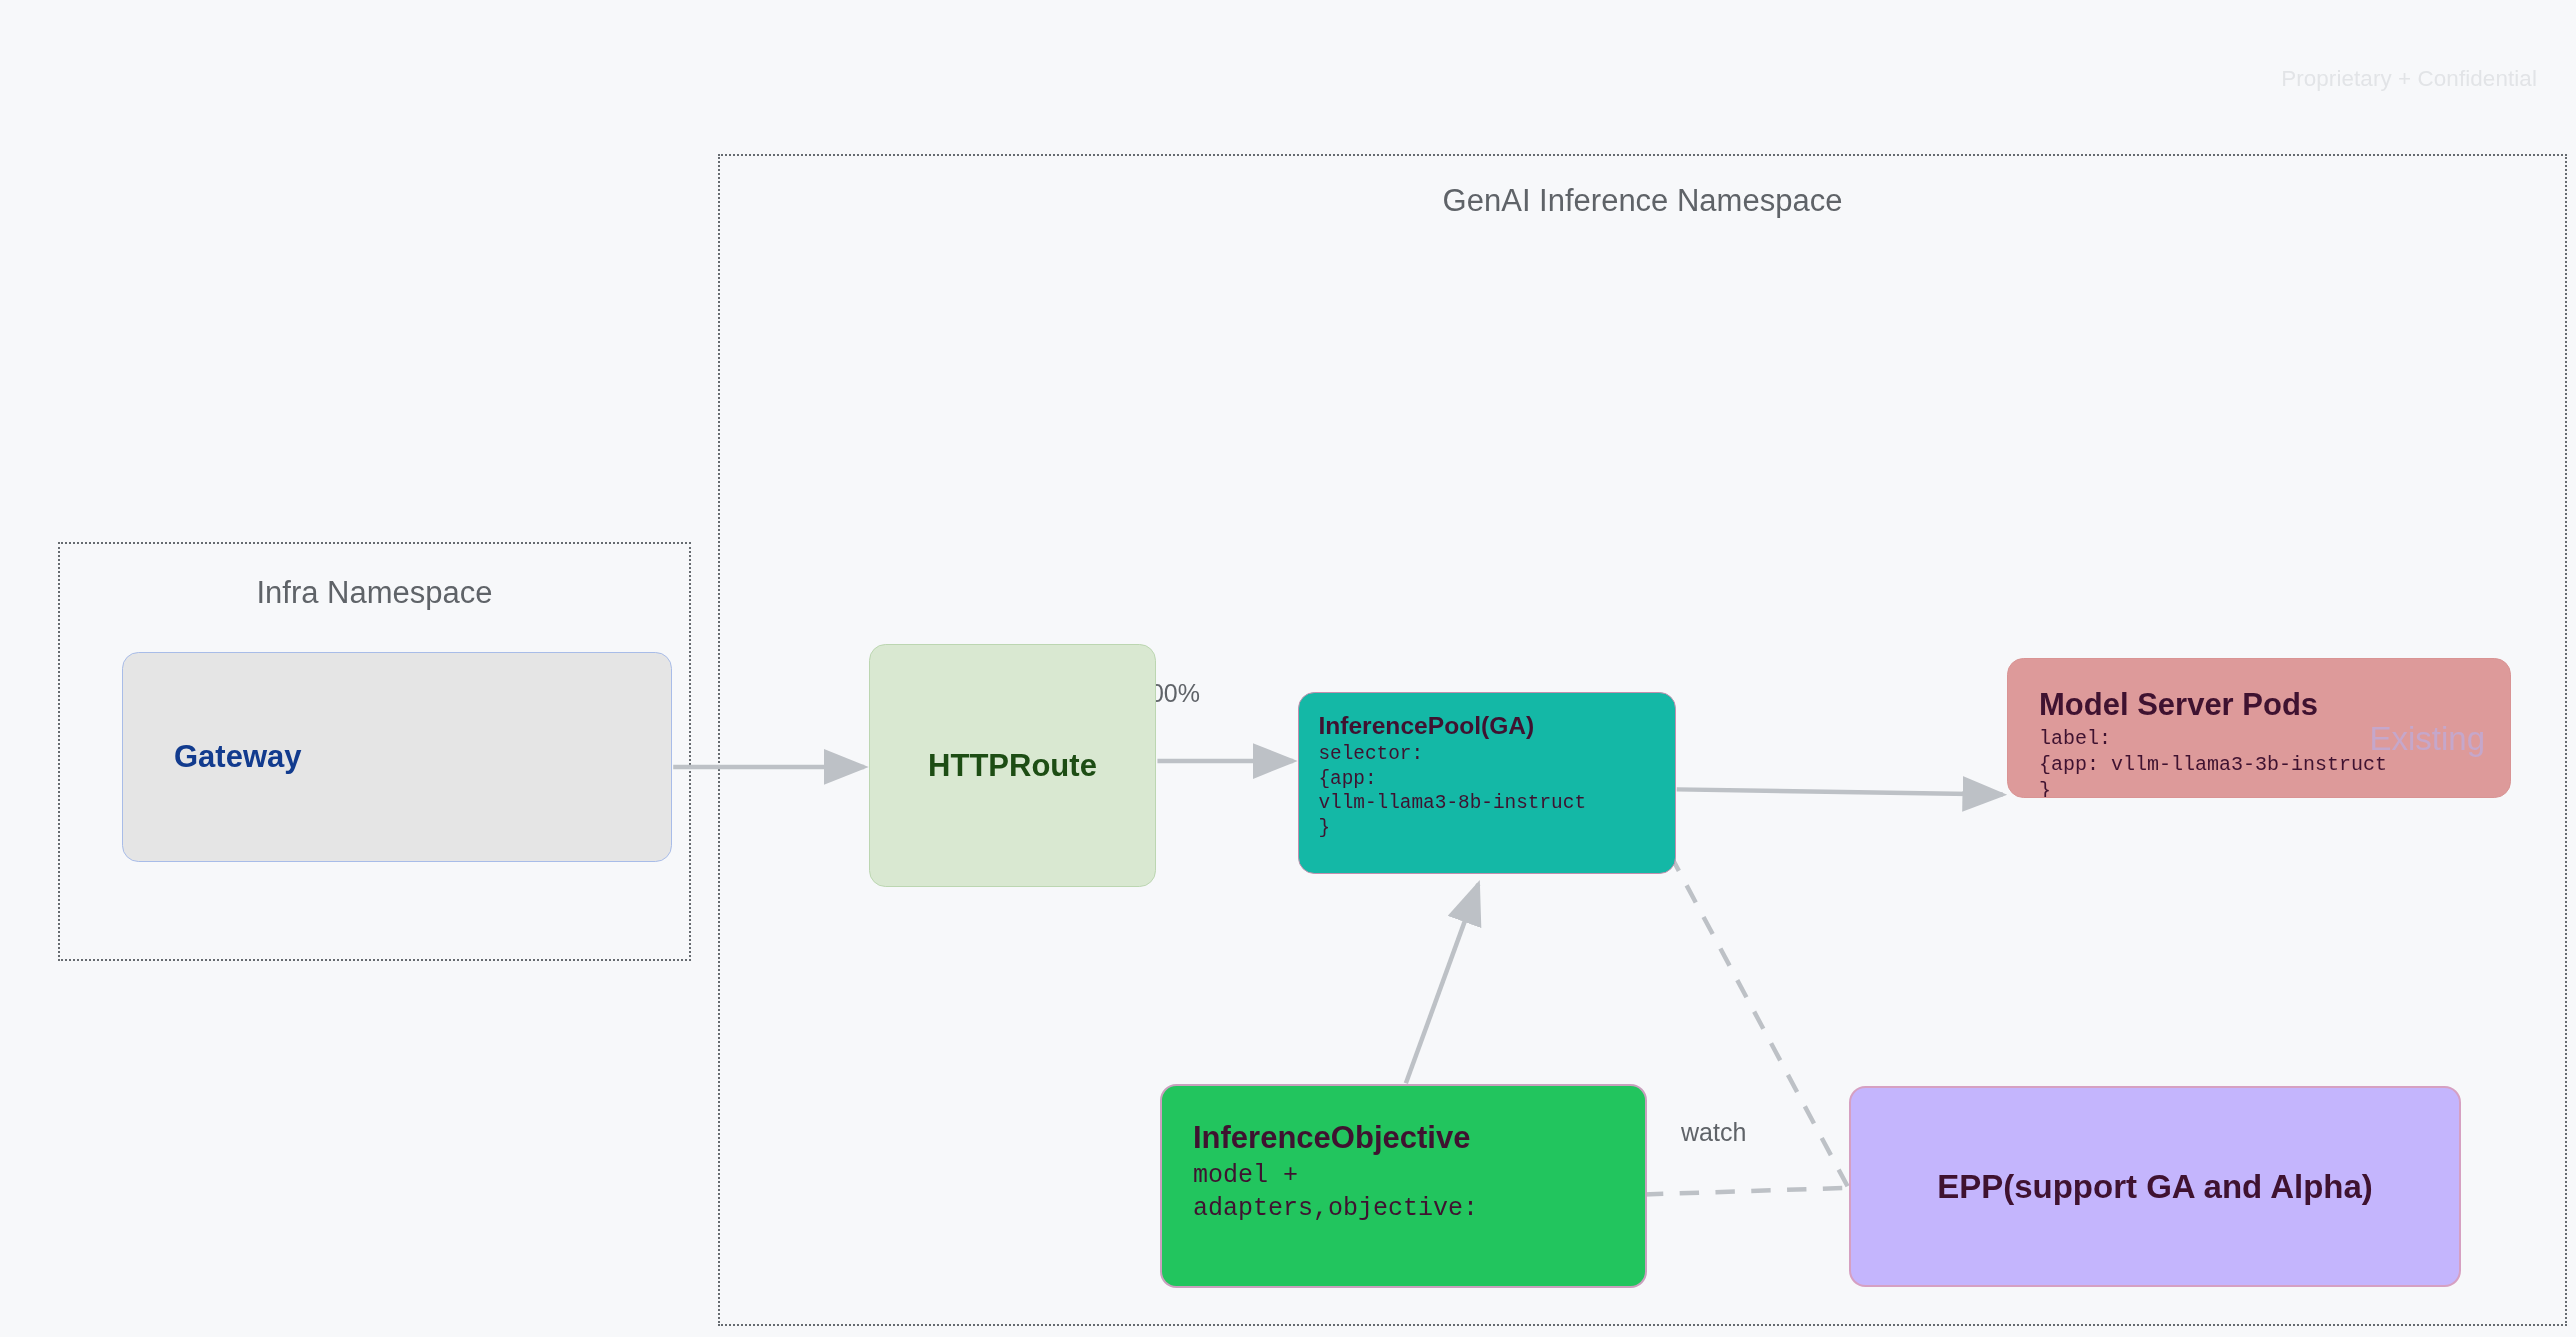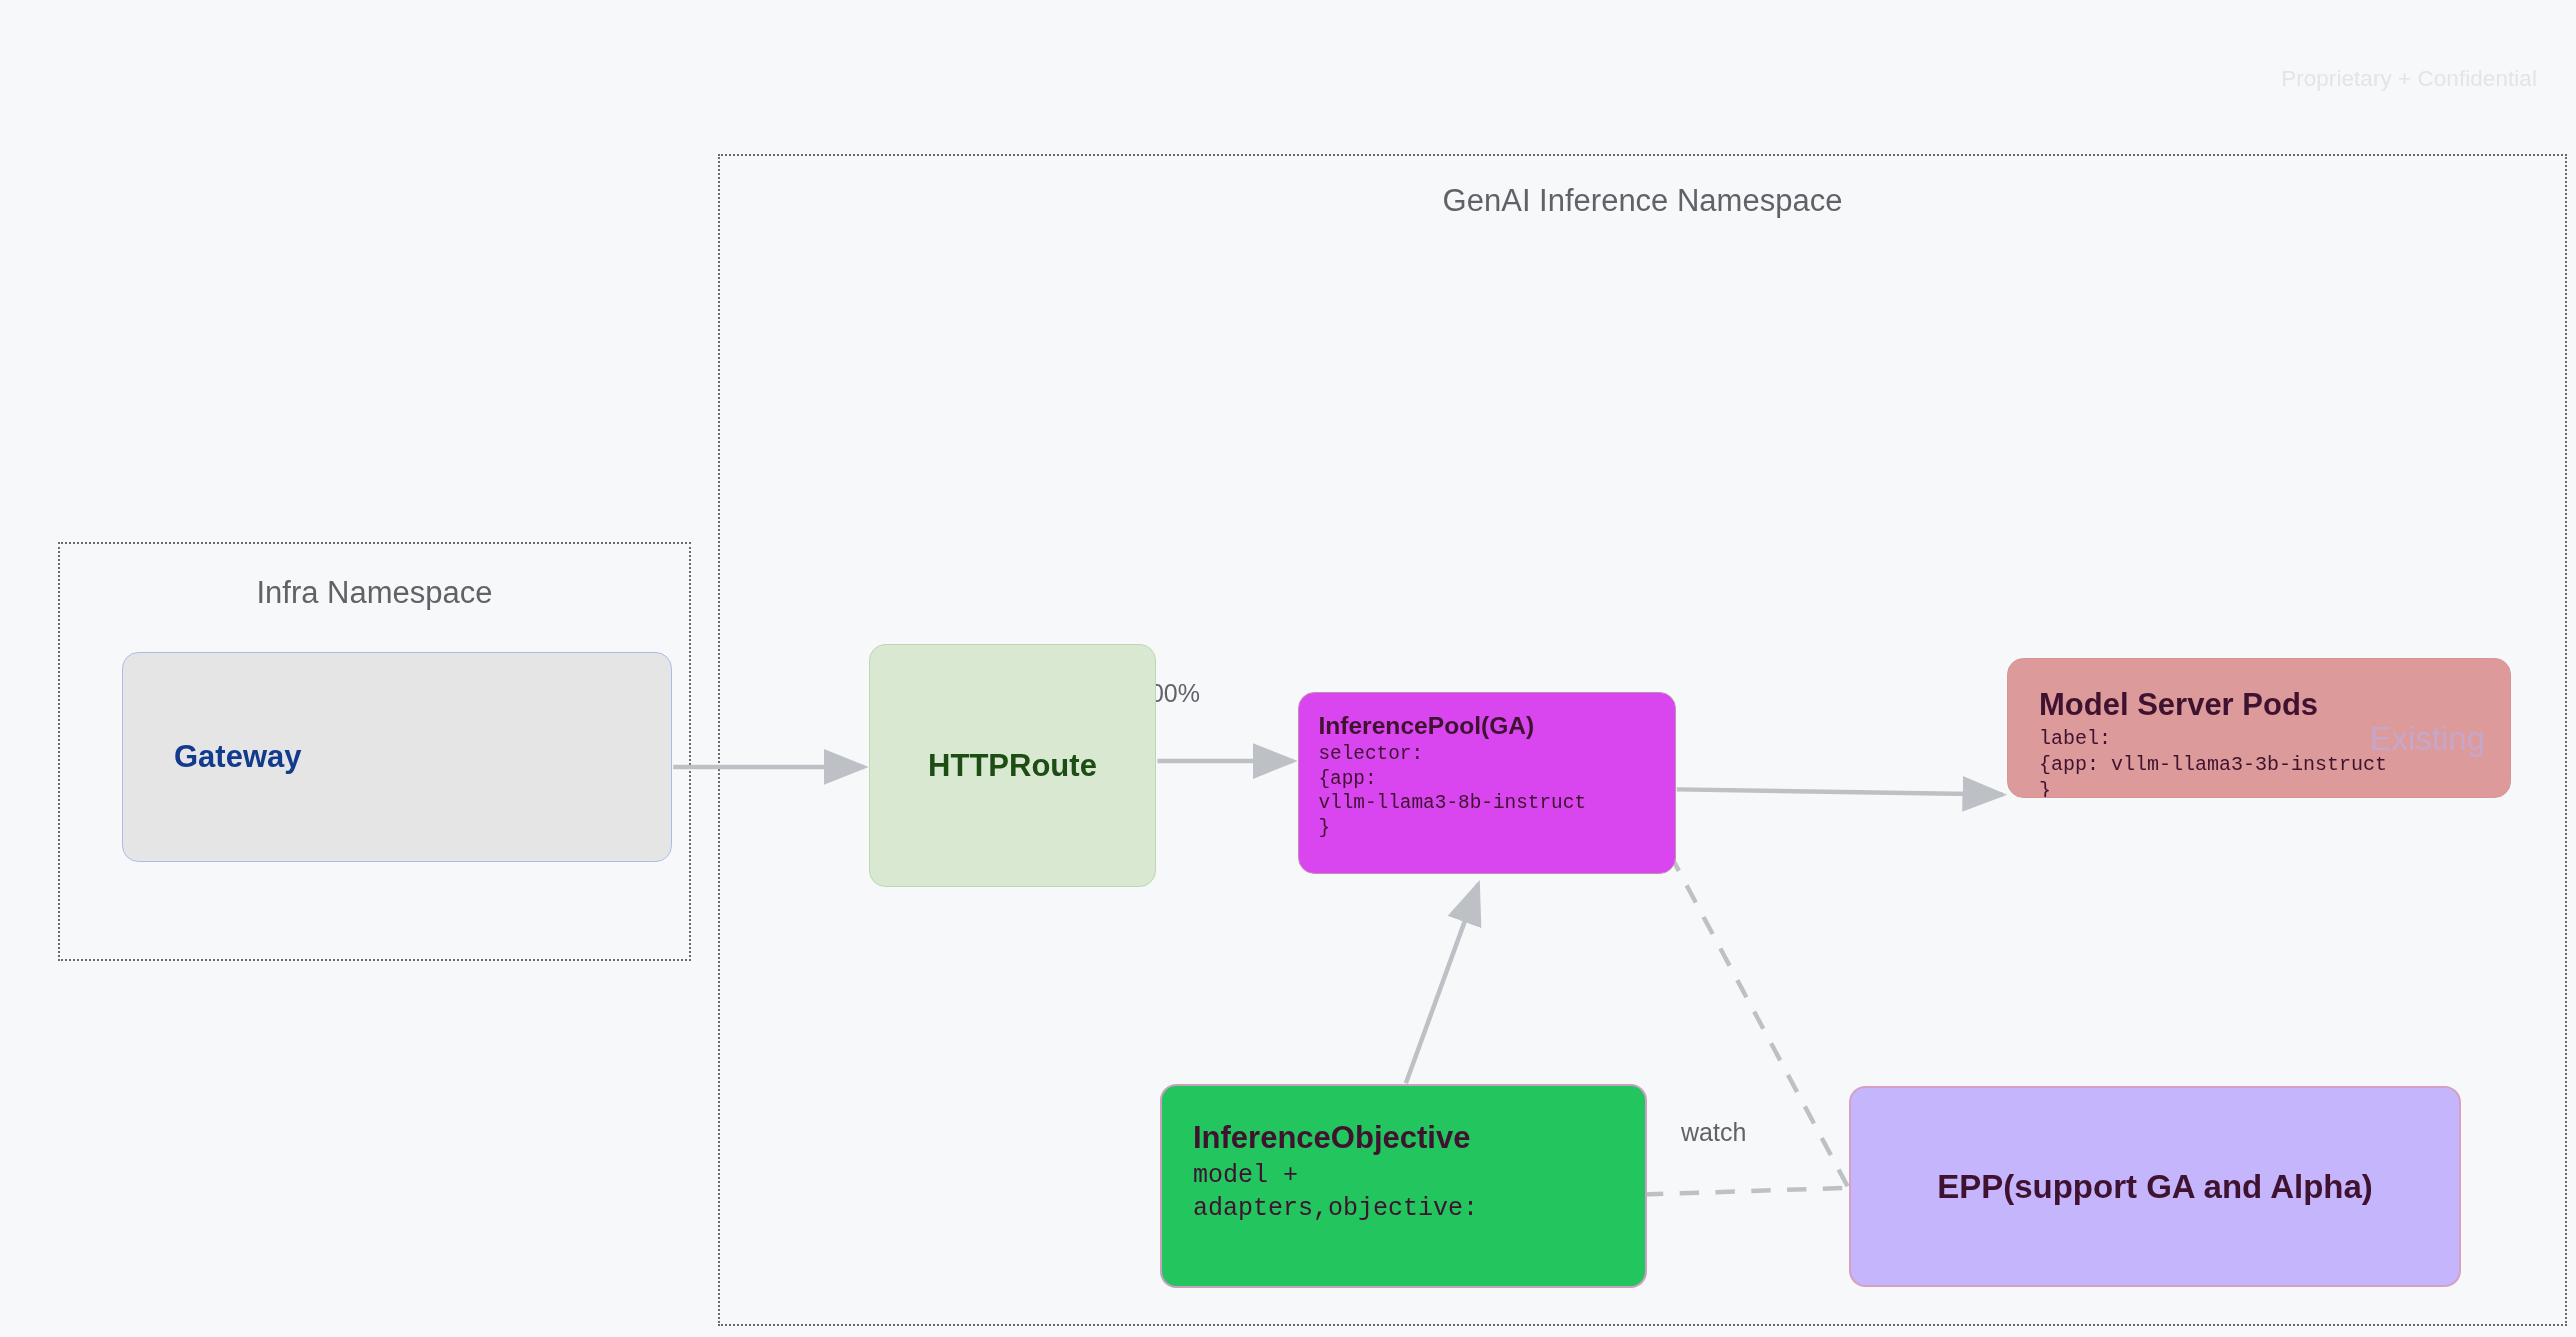--- a/index.html
+++ b/index.html
@@ -112,21 +112,21 @@
     color: #1d4d14;
     font-size: 31px;
   }
 
   
   #node-inferencepool {
     left: 1298px;
     top: 692px;
     width: 378px;
     height: 182px;
-    background: #d946ef;
+    background: #14b8a6;
     border: 1.5px solid #c38fae;
     padding: 19.4px 0 0 19.4px;
   }
   #node-inferencepool .title {
     color: #3f1230;
     font-size: 24.6px;
     margin-bottom: 1.5px;
   }
   #node-inferencepool .sub {
     color: #3f1230;

